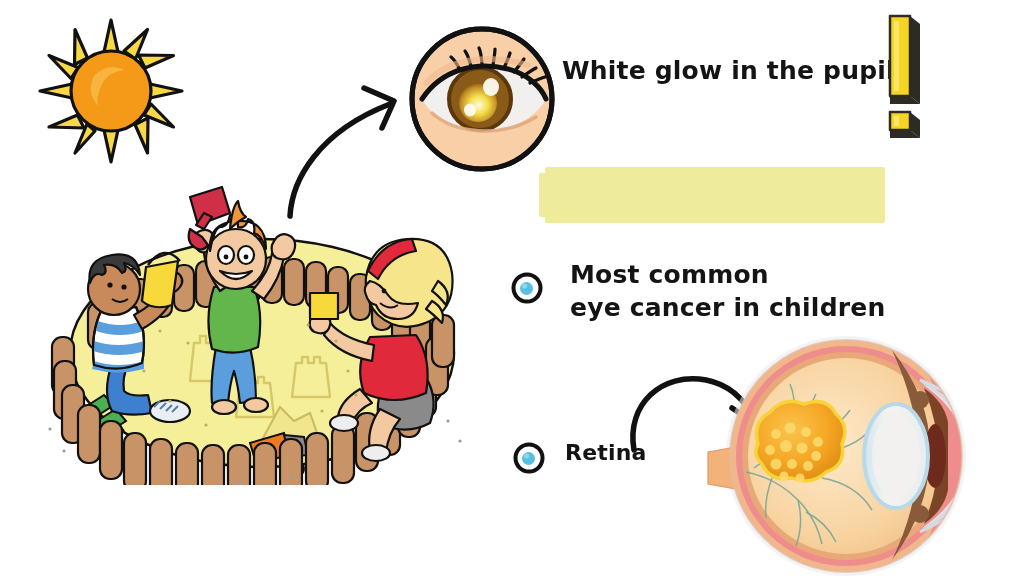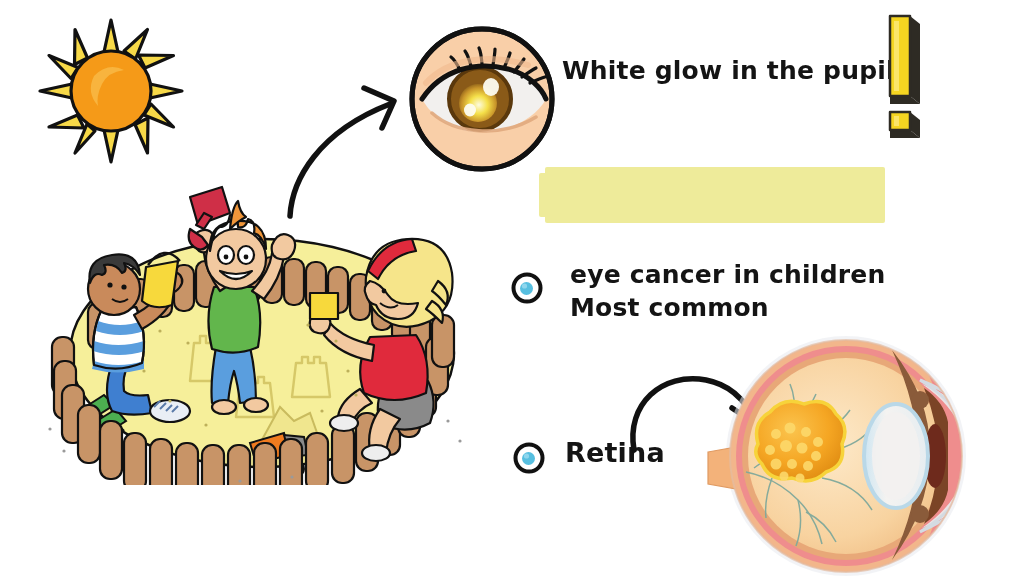--- a/index.html
+++ b/index.html
@@ -52,21 +52,21 @@
     white-space: nowrap;
   }
   #fact-text {
     left: 570px; top: 258px;
     font-size: 25px;
     line-height: 33px;
     white-space: nowrap;
   }
   #retina-text {
     left: 565px; top: 437px;
-    font-size: 27px;
+    font-size: 22px;
     line-height: 32px;
     white-space: nowrap;
   }
 
   
   .eye-bullet { width: 36px; height: 36px; }
 
   
   #exclamation { left: 876px; top: 12px; width: 60px; height: 128px; }
 
@@ -193,22 +193,22 @@
 
   <div class="abs" style="left:509px; top:270px;">
     <svg class="eye-bullet" viewBox="0 0 36 36">
       <circle cx="18" cy="18" r="16" fill="#fafafa"></circle>
       <circle cx="18" cy="18" r="13.5" fill="#ffffff" stroke="#111111" stroke-width="4"></circle>
       <circle cx="17.5" cy="18.5" r="6.5" fill="#57bfe0"></circle>
       <circle cx="15.5" cy="16" r="2.6" fill="#8fd6ed"></circle>
     </svg>
   </div>
   <div class="abs hand" id="fact-text">
+    <div>Most common</div>
     <div>eye cancer in children</div>
-    <div>Most common</div>
   </div>
 
   <div class="abs" style="left:511px; top:440px;">
     <svg class="eye-bullet" viewBox="0 0 36 36">
       <circle cx="18" cy="18" r="16" fill="#fafafa"></circle>
       <circle cx="18" cy="18" r="13.5" fill="#ffffff" stroke="#111111" stroke-width="4"></circle>
       <circle cx="17.5" cy="18.5" r="6.5" fill="#57bfe0"></circle>
       <circle cx="15.5" cy="16" r="2.6" fill="#8fd6ed"></circle>
     </svg>
   </div>

